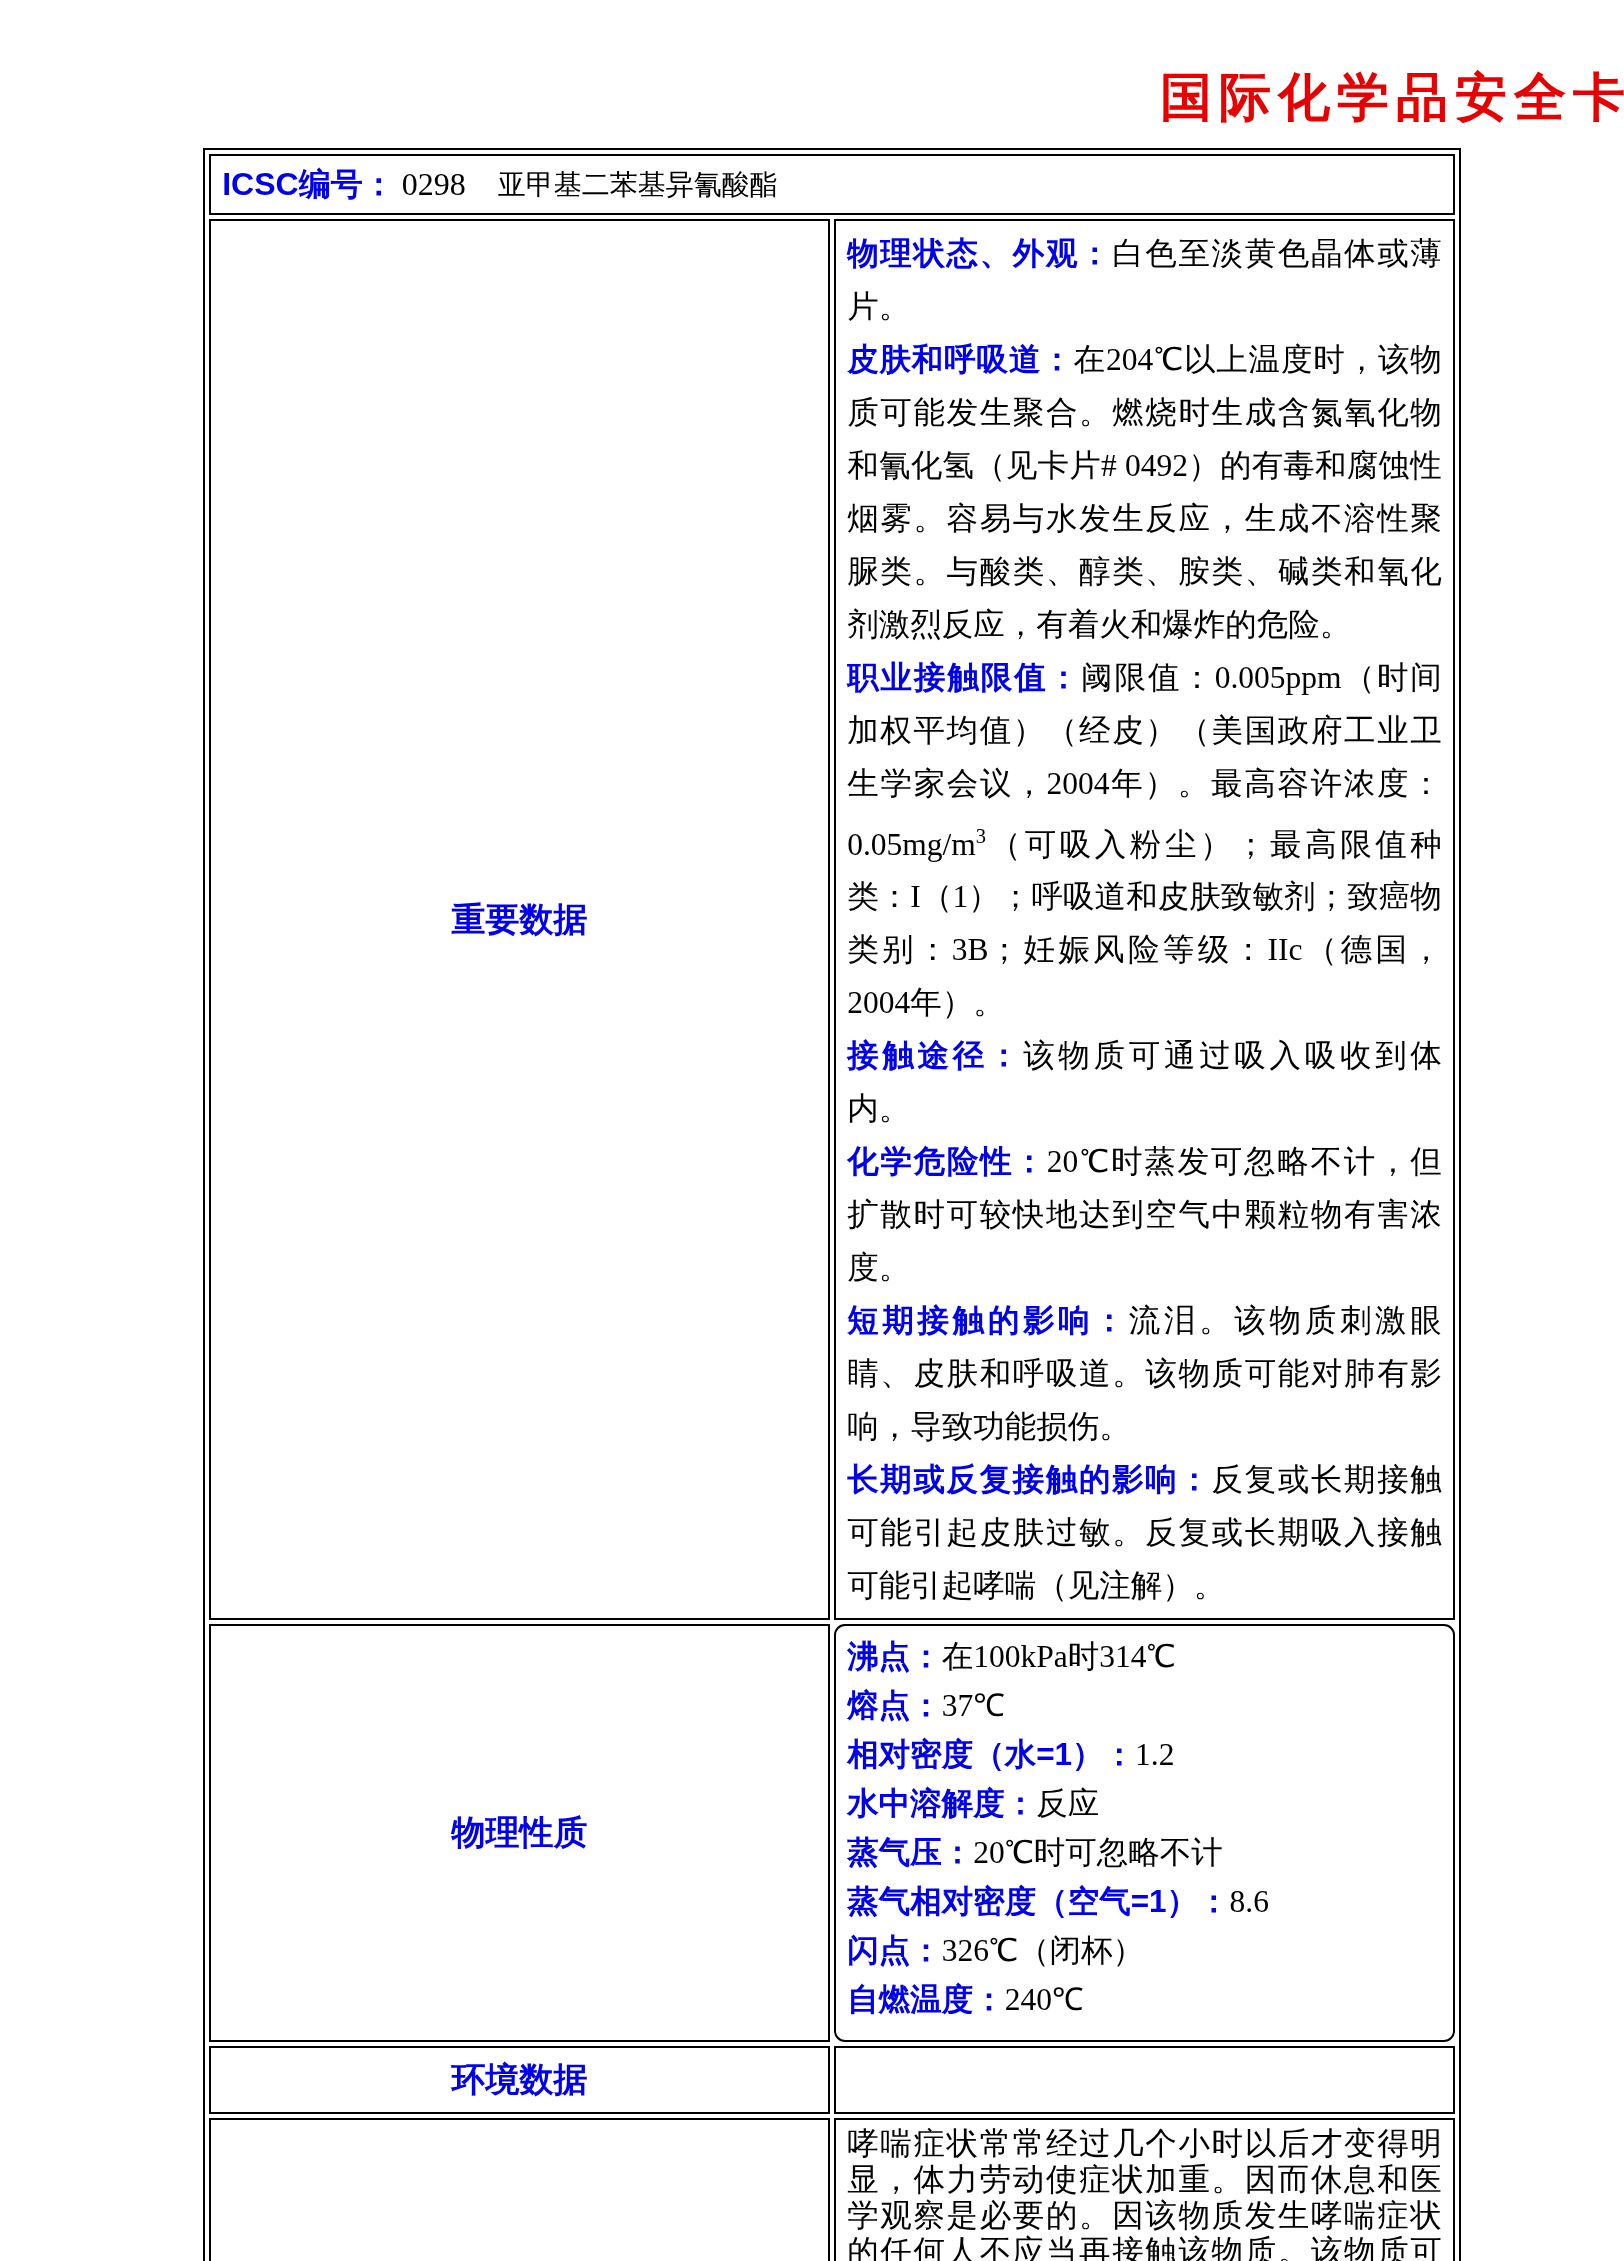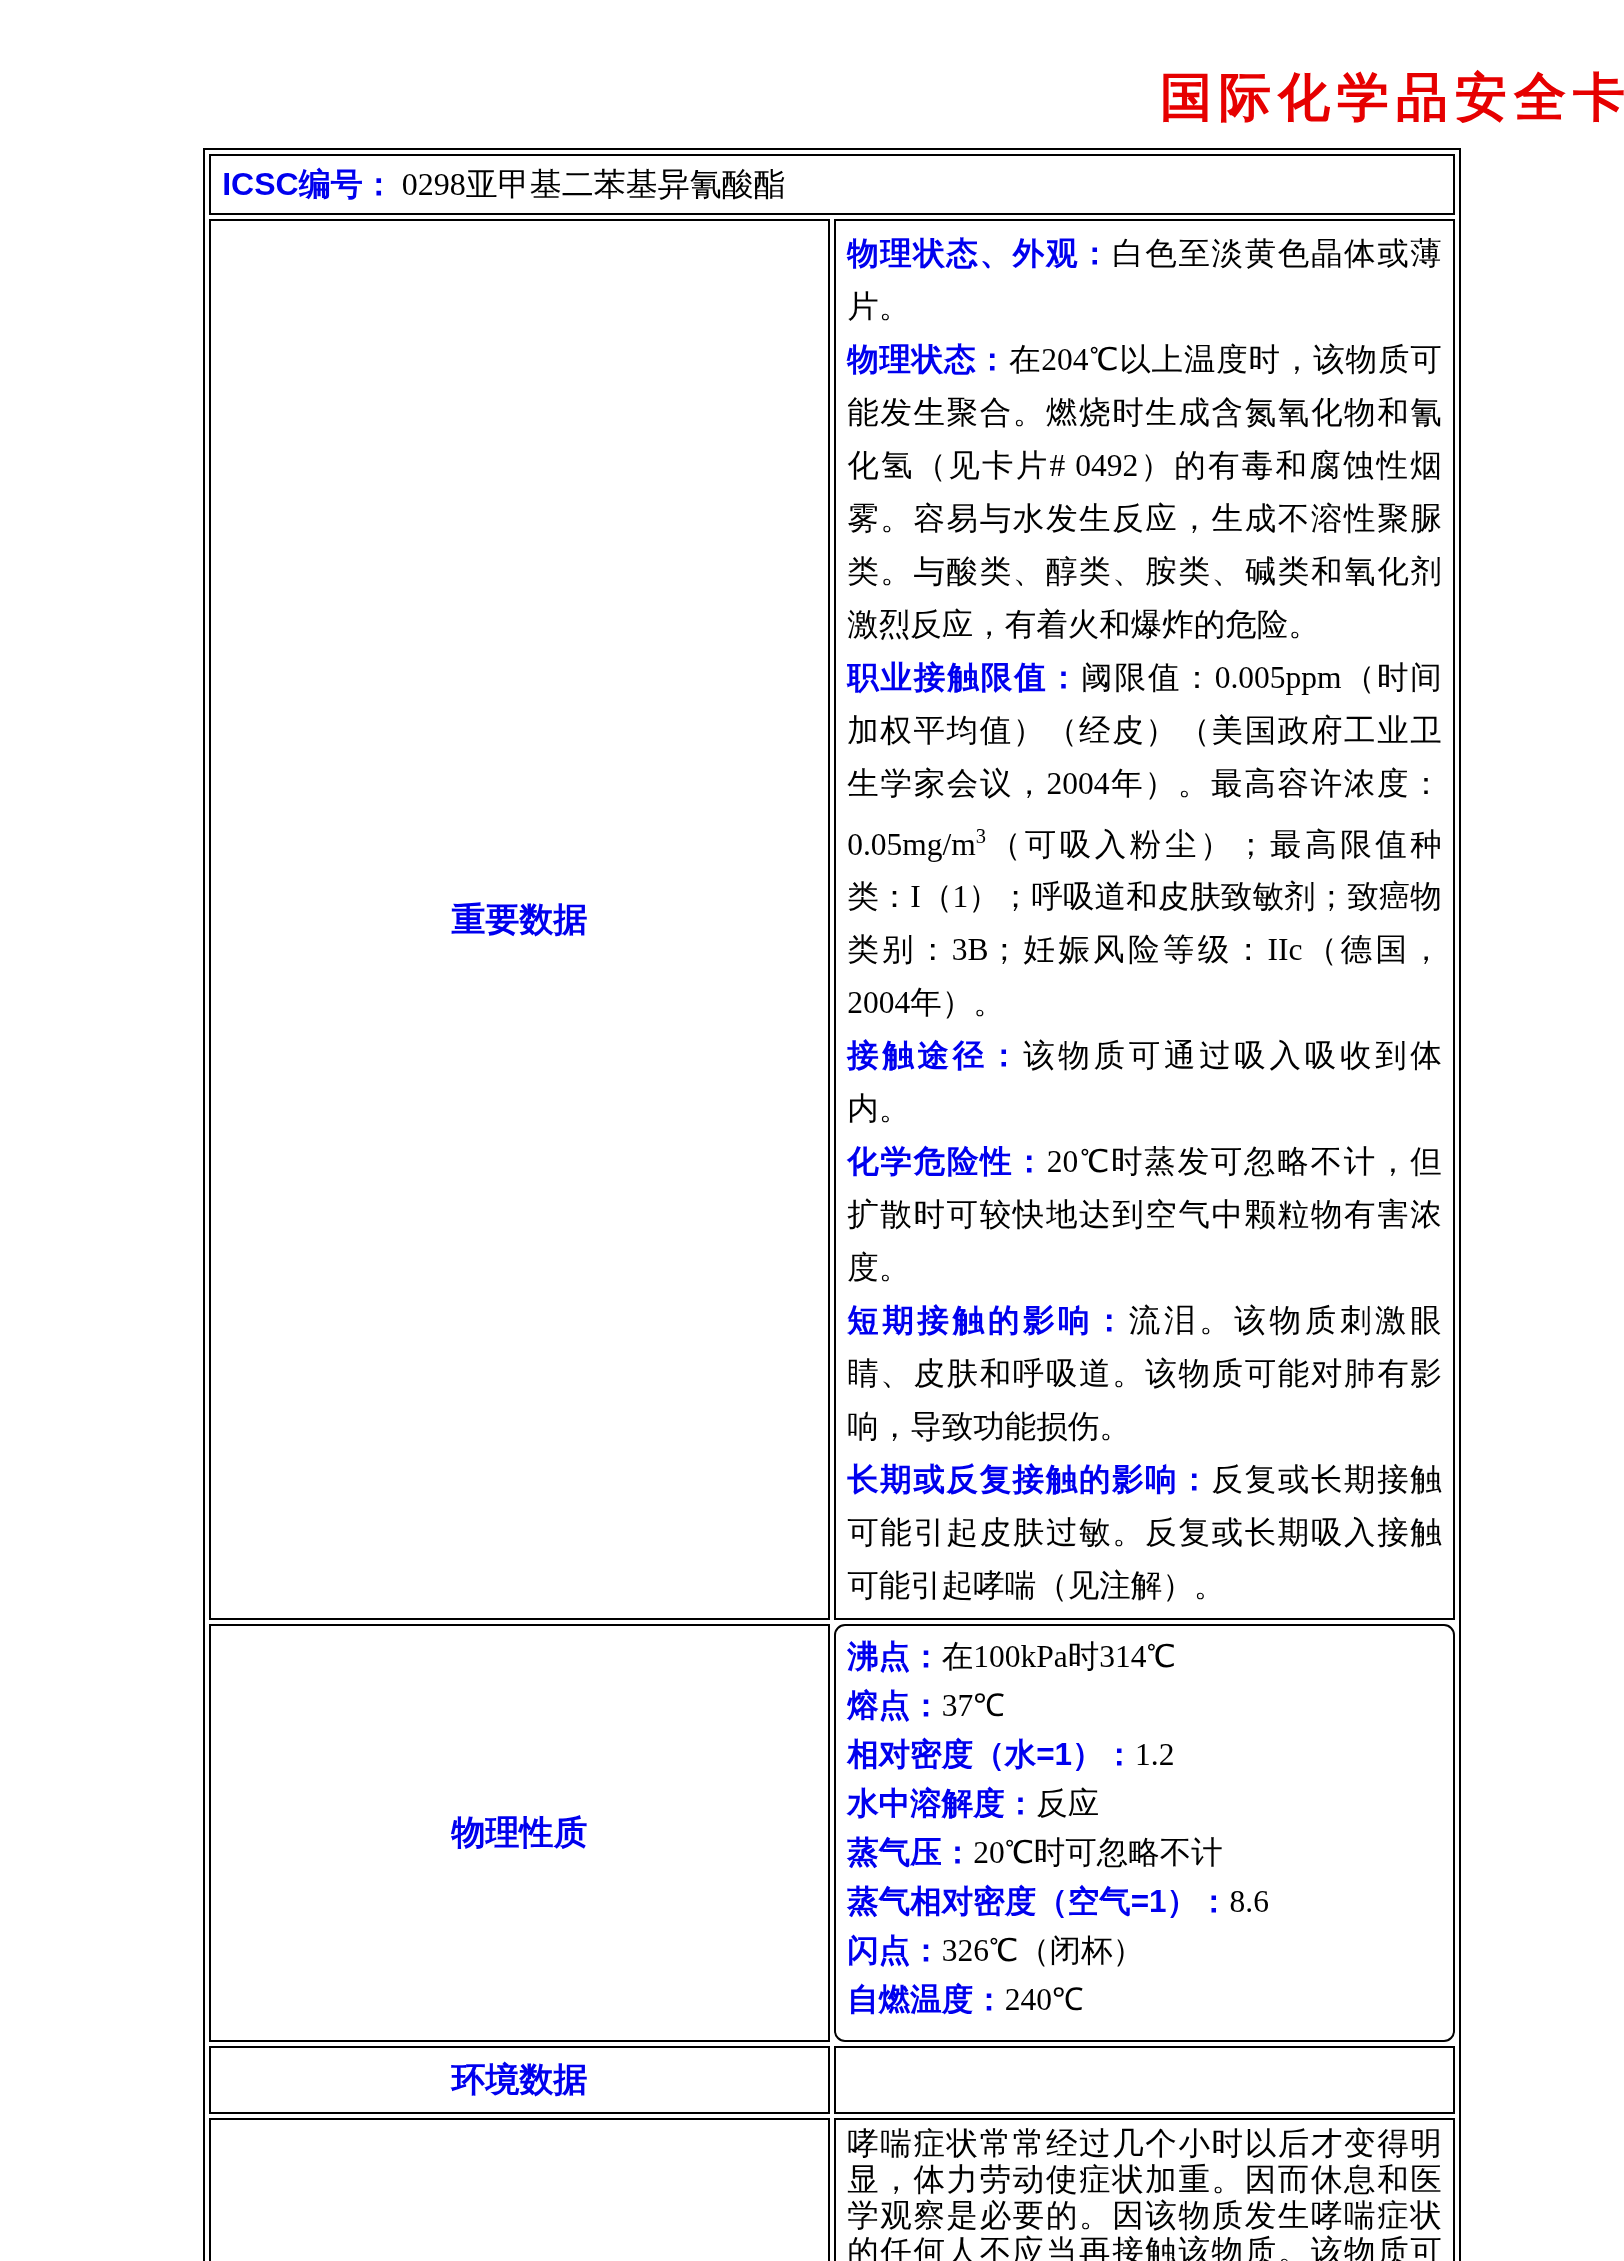--- a/index.html
+++ b/index.html
@@ -20,21 +20,21 @@
   td{border:2.1px solid #000;vertical-align:top;background:#fff;}
   td.rowlabel{
     width:174px;text-align:center;vertical-align:middle;
     color:#0000ee;font-family:"Liberation Sans", sans-serif;
     font-weight:bold;font-size:34px;
   }
   .hdr{height:57px;vertical-align:middle;padding:0 11.2px;}
   .hdr-flex{display:flex;align-items:center;}
   .hdr-label{color:#0000ee;font-family:"Liberation Sans", sans-serif;font-weight:bold;font-size:32px;}
   .hdr-number{font-size:32px;margin-left:7px;}
-  .chem{font-size:32px;}
+  .chem{font-size:28px;margin-left:32px;}
   td.content{padding:5.6px 11.2px;font-size:31.5px;}
   .important{height:771px;line-height:53px;text-align:justify;}
   .physical{height:403px;line-height:48px;text-align:left;border-radius:11px;}
   .envcell{height:53px;}
   .notes{height:210px;line-height:36px;font-size:30px;text-align:justify;}
   .lbl{
     color:#0000ee;font-family:"Liberation Sans", sans-serif;
     font-weight:bold;
   }
   sup{font-size:0.65em;}
@@ -57,21 +57,21 @@
           </span>
           <span class="chem">亚甲基二苯基异氰酸酯</span>
         </div>
       </td>
     </tr>
 
     <tr>
       <td class="rowlabel">重要数据</td>
       <td class="content important">
         <span class="lbl">物理状态、外观：</span><span>白色至淡黄色晶体或薄片。</span><br>
-        <span class="lbl">物理状态：</span><span>在204℃以上温度时，该物质可能发生聚合。燃烧时生成含氮氧化物和氰化氢（见卡片# 0492）的有毒和腐蚀性烟雾。容易与水发生反应，生成不溶性聚脲类。与酸类、醇类、胺类、碱类和氧化剂激烈反应，有着火和爆炸的危险。</span><br>
+        <span class="lbl">皮肤和呼吸道：</span><span>在204℃以上温度时，该物质可能发生聚合。燃烧时生成含氮氧化物和氰化氢（见卡片# 0492）的有毒和腐蚀性烟雾。容易与水发生反应，生成不溶性聚脲类。与酸类、醇类、胺类、碱类和氧化剂激烈反应，有着火和爆炸的危险。</span><br>
         <span class="lbl">职业接触限值：</span><span>阈限值：0.005ppm（时间加权平均值）（经皮）（美国政府工业卫生学家会议，2004年）。最高容许浓度：0.05mg/m</span><sup>3</sup><span>（可吸入粉尘）；最高限值种类：I（1）；呼吸道和皮肤致敏剂；致癌物类别：3B；妊娠风险等级：IIc（德国，2004年）。</span><br>
         <span class="lbl">接触途径：</span><span>该物质可通过吸入吸收到体内。</span><br>
         <span class="lbl">化学危险性：</span><span>20℃时蒸发可忽略不计，但扩散时可较快地达到空气中颗粒物有害浓度。</span><br>
         <span class="lbl">短期接触的影响：</span><span>流泪。该物质刺激眼睛、皮肤和呼吸道。该物质可能对肺有影响，导致功能损伤。</span><br>
         <span class="lbl">长期或反复接触的影响：</span><span>反复或长期接触可能引起皮肤过敏。反复或长期吸入接触可能引起哮喘（见注解）。</span>
       </td>
     </tr>
 
     <tr>
       <td class="rowlabel">物理性质</td>

